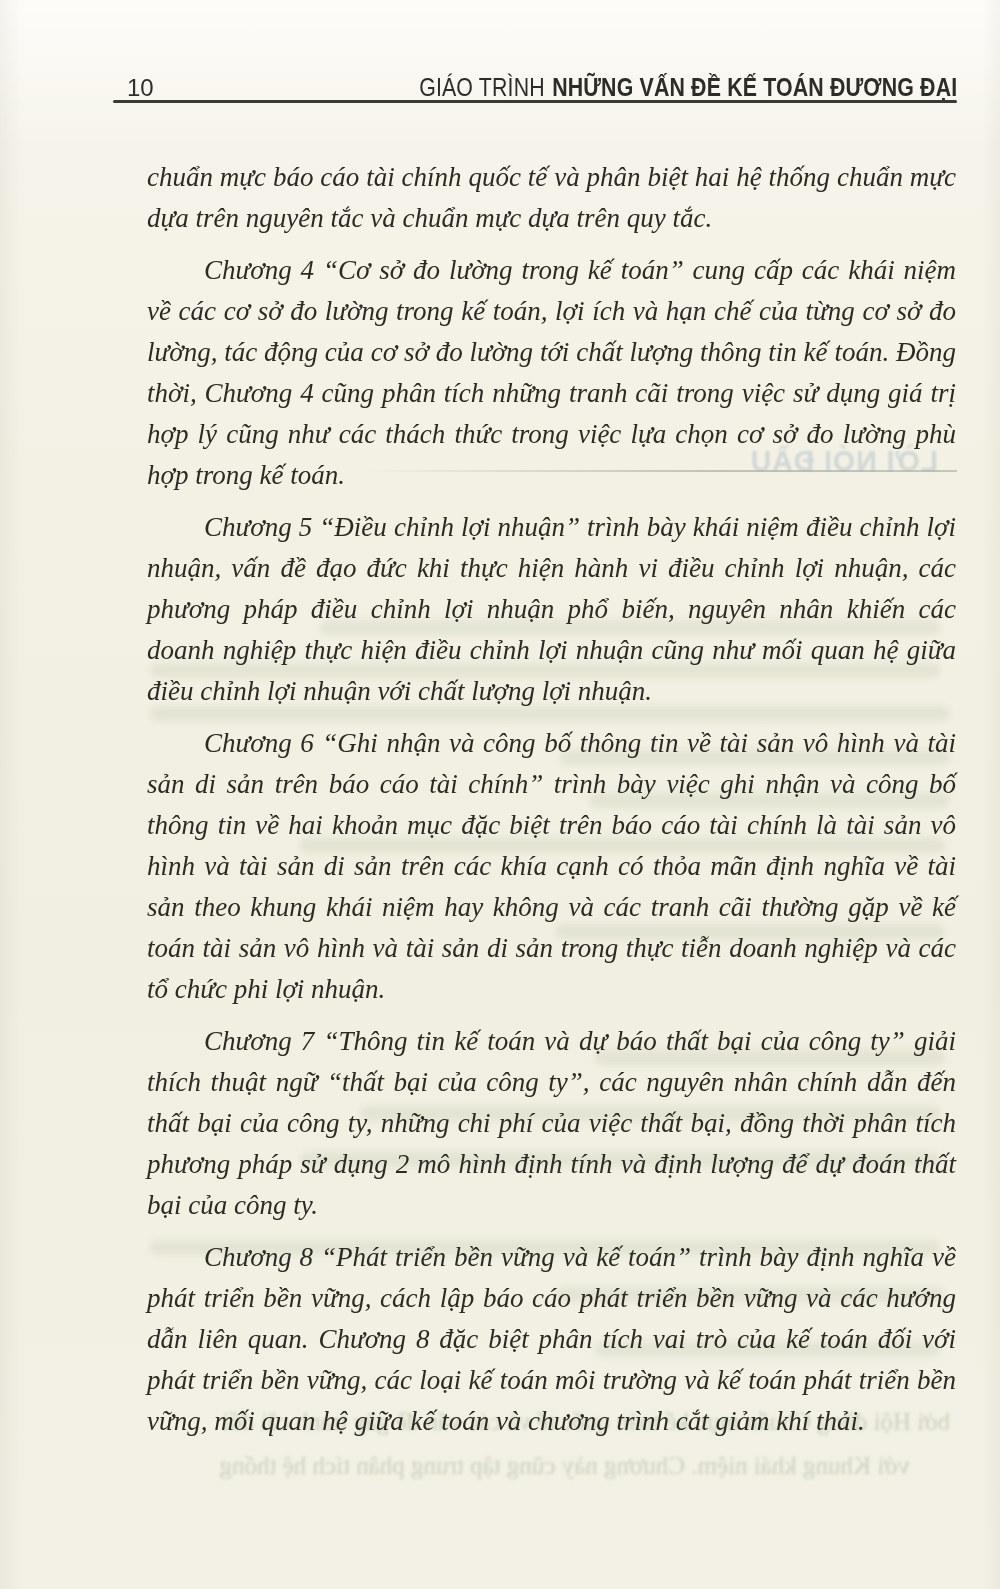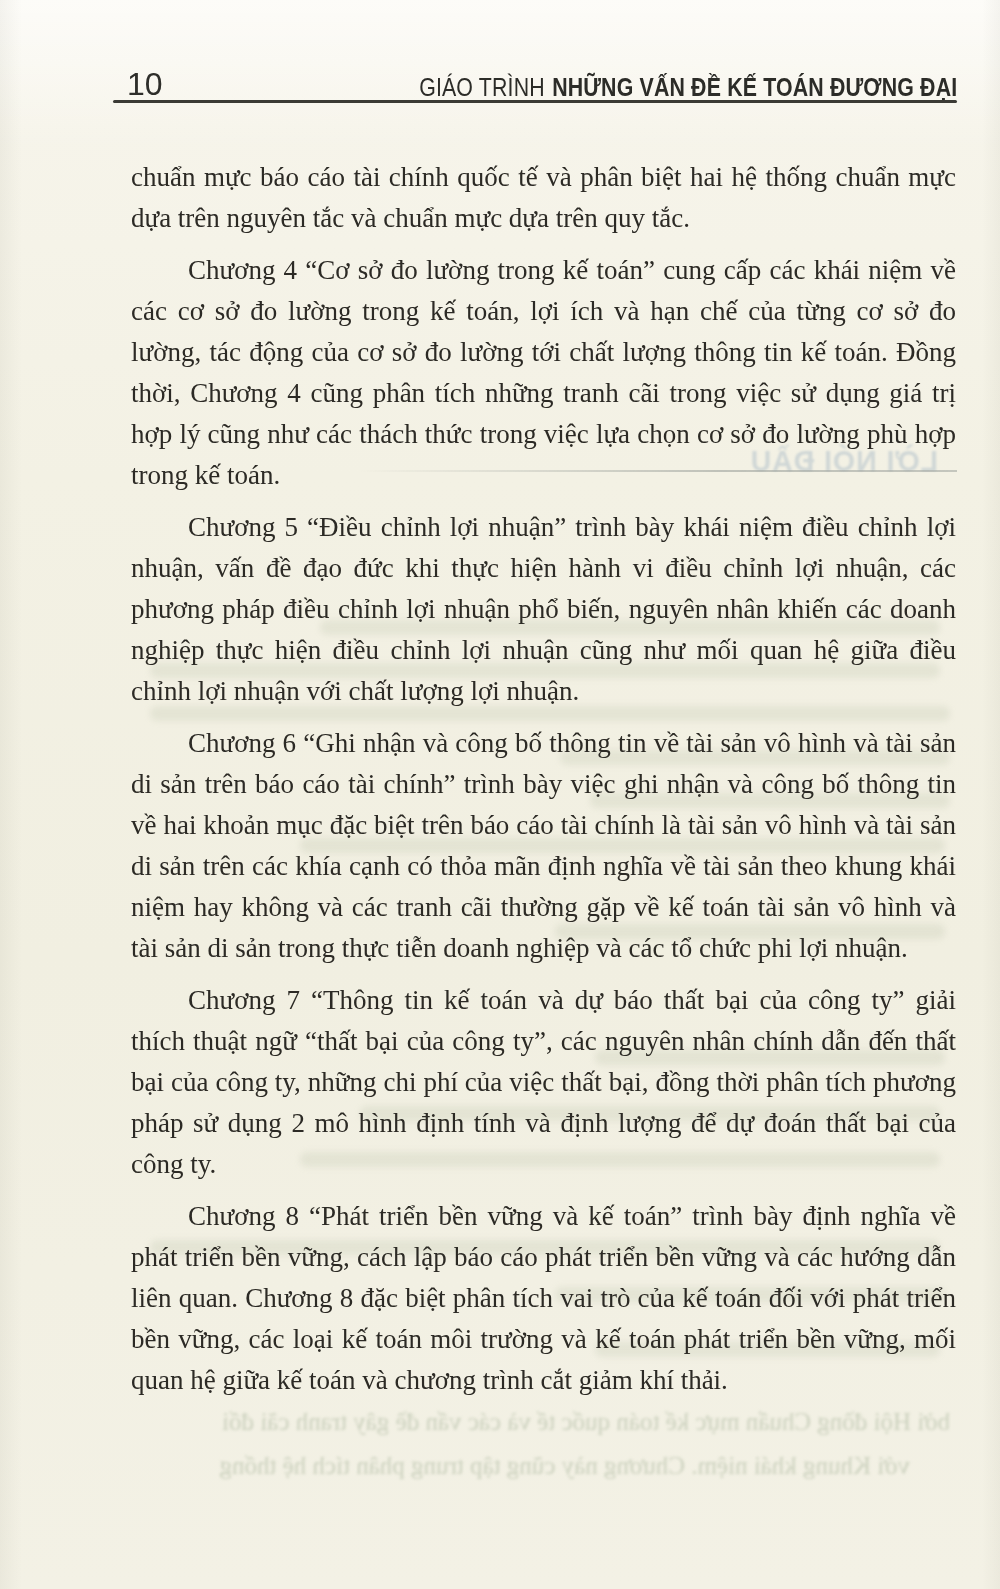--- a/index.html
+++ b/index.html
@@ -20,42 +20,42 @@
       linear-gradient(180deg,rgba(255,255,255,0.55) 0px,rgba(255,255,255,0) 150px);
   }
 
   
   .header{
     position:absolute;left:113px;right:43px;top:62px;height:38px;
     display:flex;justify-content:space-between;align-items:flex-end;
   }
   .page-number{
     font-family:"Liberation Sans", sans-serif;
-    font-size:32px;color:#2e2e2a;padding-left:14px;line-height:1;
+    font-size:24px;color:#2e2e2a;padding-left:14px;line-height:1;
   }
   .header-title{
     display:flex;align-items:flex-end;white-space:nowrap;
     transform:scaleX(0.82);transform-origin:right bottom;
     font-family:"Liberation Sans", sans-serif;
     font-size:26px;line-height:1;color:#2c2c28;letter-spacing:0.2px;
   }
   .header-title .title-prefix{font-weight:400;margin-right:9px;}
   .header-title .title-bold{font-weight:700;}
   .header-rule{
     position:absolute;left:113px;top:100px;width:844px;height:3px;
     background:#3b3b35;border-radius:2px;
   }
 
   
   .body-text{
     position:absolute;left:131px;top:157px;width:825px;
     font-size:27px;line-height:41px;color:#2c2a25;
     text-align:justify;
   }
-  .body-text p{margin:0 0 11px 0;}
+  .body-text p{margin:0 0 11px 16px;font-style:italic;}
   .body-text p.indent{text-indent:57px;}
 
   
   .bleed{position:absolute;inset:0;pointer-events:none;}
   .bleed-heading{
     position:absolute;top:446px;left:704px;width:240px;
     font-family:"Liberation Sans", sans-serif;font-weight:700;
     font-size:30px;line-height:1;letter-spacing:1px;
     color:#b9c6cd;opacity:0.6;filter:blur(1.1px);
     transform:scaleX(-0.95);white-space:nowrap;

